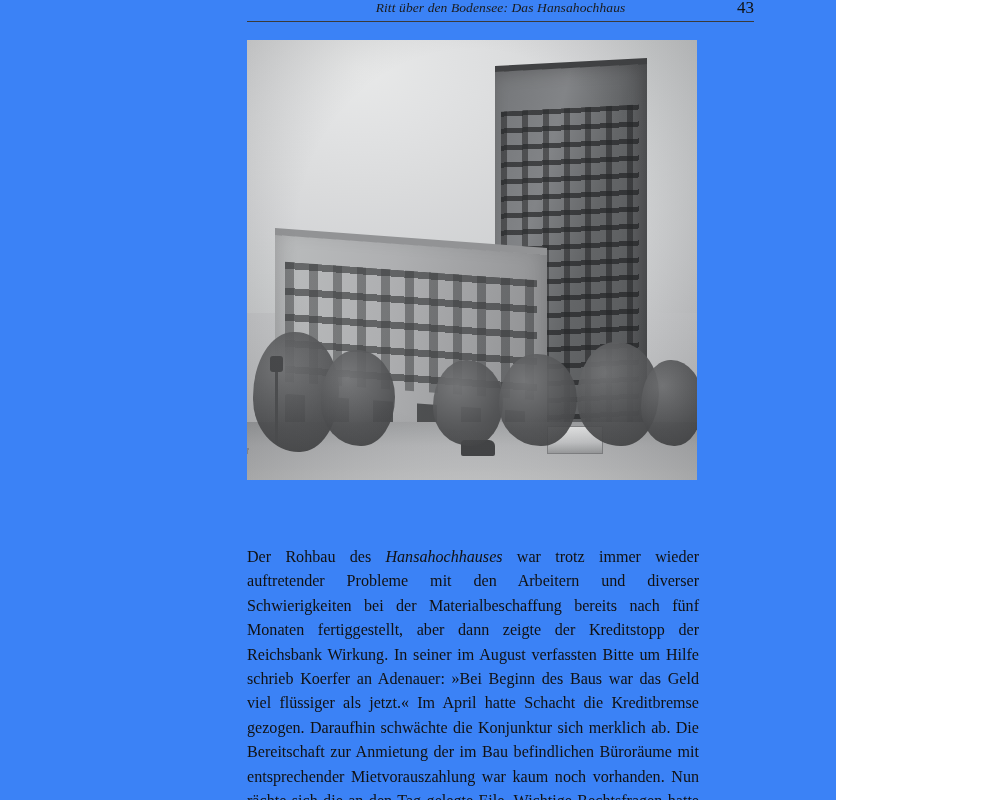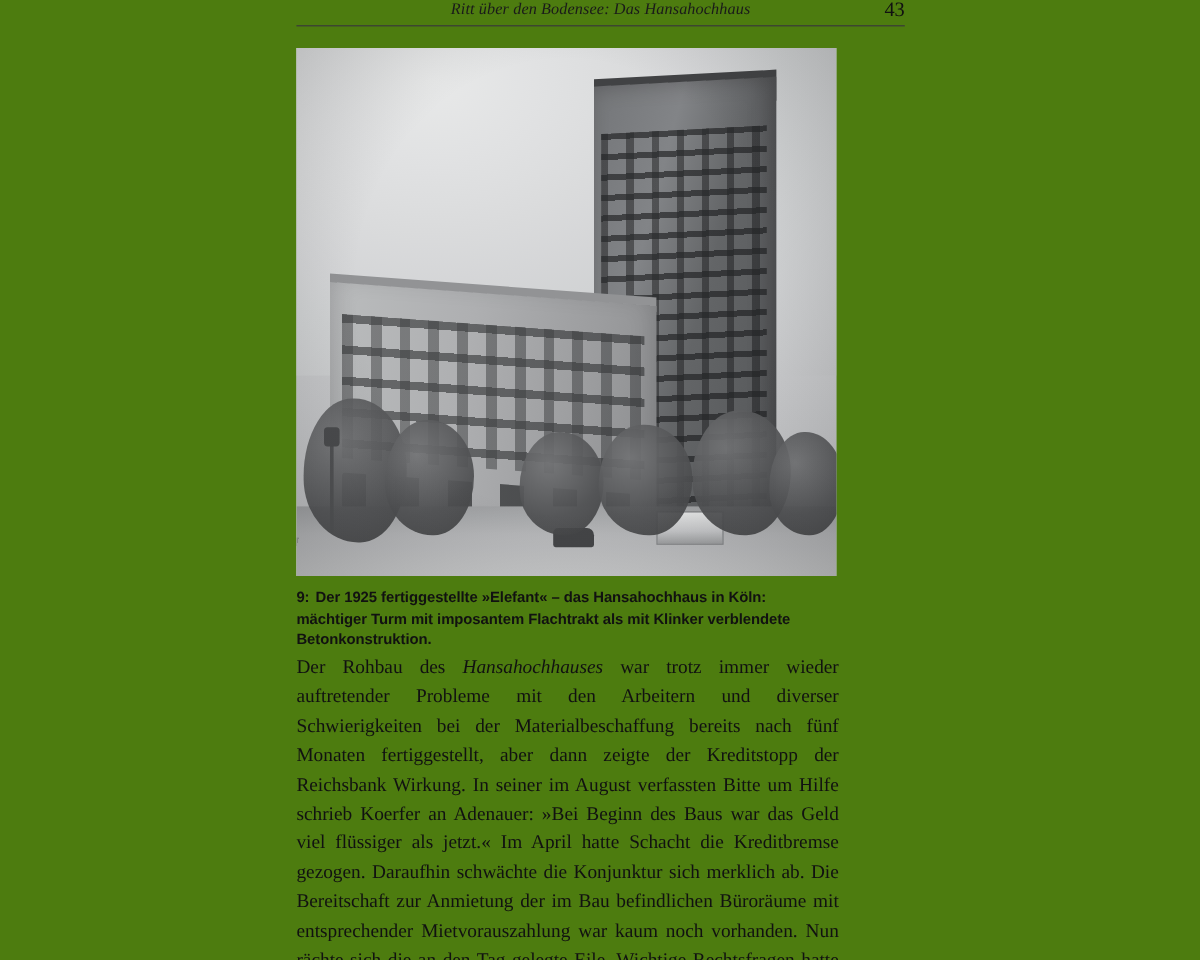--- a/index.html
+++ b/index.html
@@ -10,23 +10,23 @@
   body {
     width: 1000px;
     height: 800px;
     overflow: hidden;
     font-family: "Liberation Serif", serif;
     color: #111111;
   }
 
   .page {
     position: relative;
-    width: 1000px;
+    width: 836px;
     height: 800px;
-    background: #4d7c0f;
+    background: #3b82f6;
   }
 
   
   .running-head {
     position: absolute;
     left: 247px;
     top: 0px;
     width: 507px;
     height: 26px;
     display: flex;
@@ -294,21 +294,18 @@
       <div class="tree t3"></div>
       <div class="tree t4"></div>
       <div class="tree t5"></div>
       <div class="tree t6"></div>
       <div class="lamp"></div>
       <div class="lamp-head"></div>
       <div class="vignette"></div>
     </div>
   </div>
 
-  <div class="caption">
-    <span class="num">9:</span><span>Der 1925 fertiggestellte »Elefant« – das Hansahochhaus in Köln: mächtiger Turm mit imposantem Flachtrakt als mit Klinker verblendete Betonkonstruktion.</span>
-  </div>
 
   <div class="body-col" id="body-col">
       <p><span>Der Rohbau des </span><i>Hansahochhauses</i><span> war trotz immer wieder auftretender Probleme mit den Arbeitern und diverser Schwierigkeiten bei der Materialbeschaffung bereits nach fünf Monaten fertiggestellt, aber dann zeigte der Kreditstopp der Reichsbank Wirkung. In seiner im August verfassten Bitte um Hilfe schrieb Koerfer an Adenauer: »Bei Beginn des Baus war das Geld viel flüssiger als jetzt.« Im April hatte Schacht die Kreditbremse gezogen. Daraufhin schwächte die Konjunktur sich merklich ab. Die Bereitschaft zur Anmietung der im Bau befindlichen Büroräume mit entsprechender Mietvorauszahlung war kaum noch vorhanden. Nun rächte sich die an den Tag gelegte Eile. Wichtige Rechtsfragen hatte man zu Baubeginn offengelassen, um keinesfalls die Aufnahme der Arbeiten zu verzögern.</span></p>
     </div>
 
 </div>
 
 </body></html>

